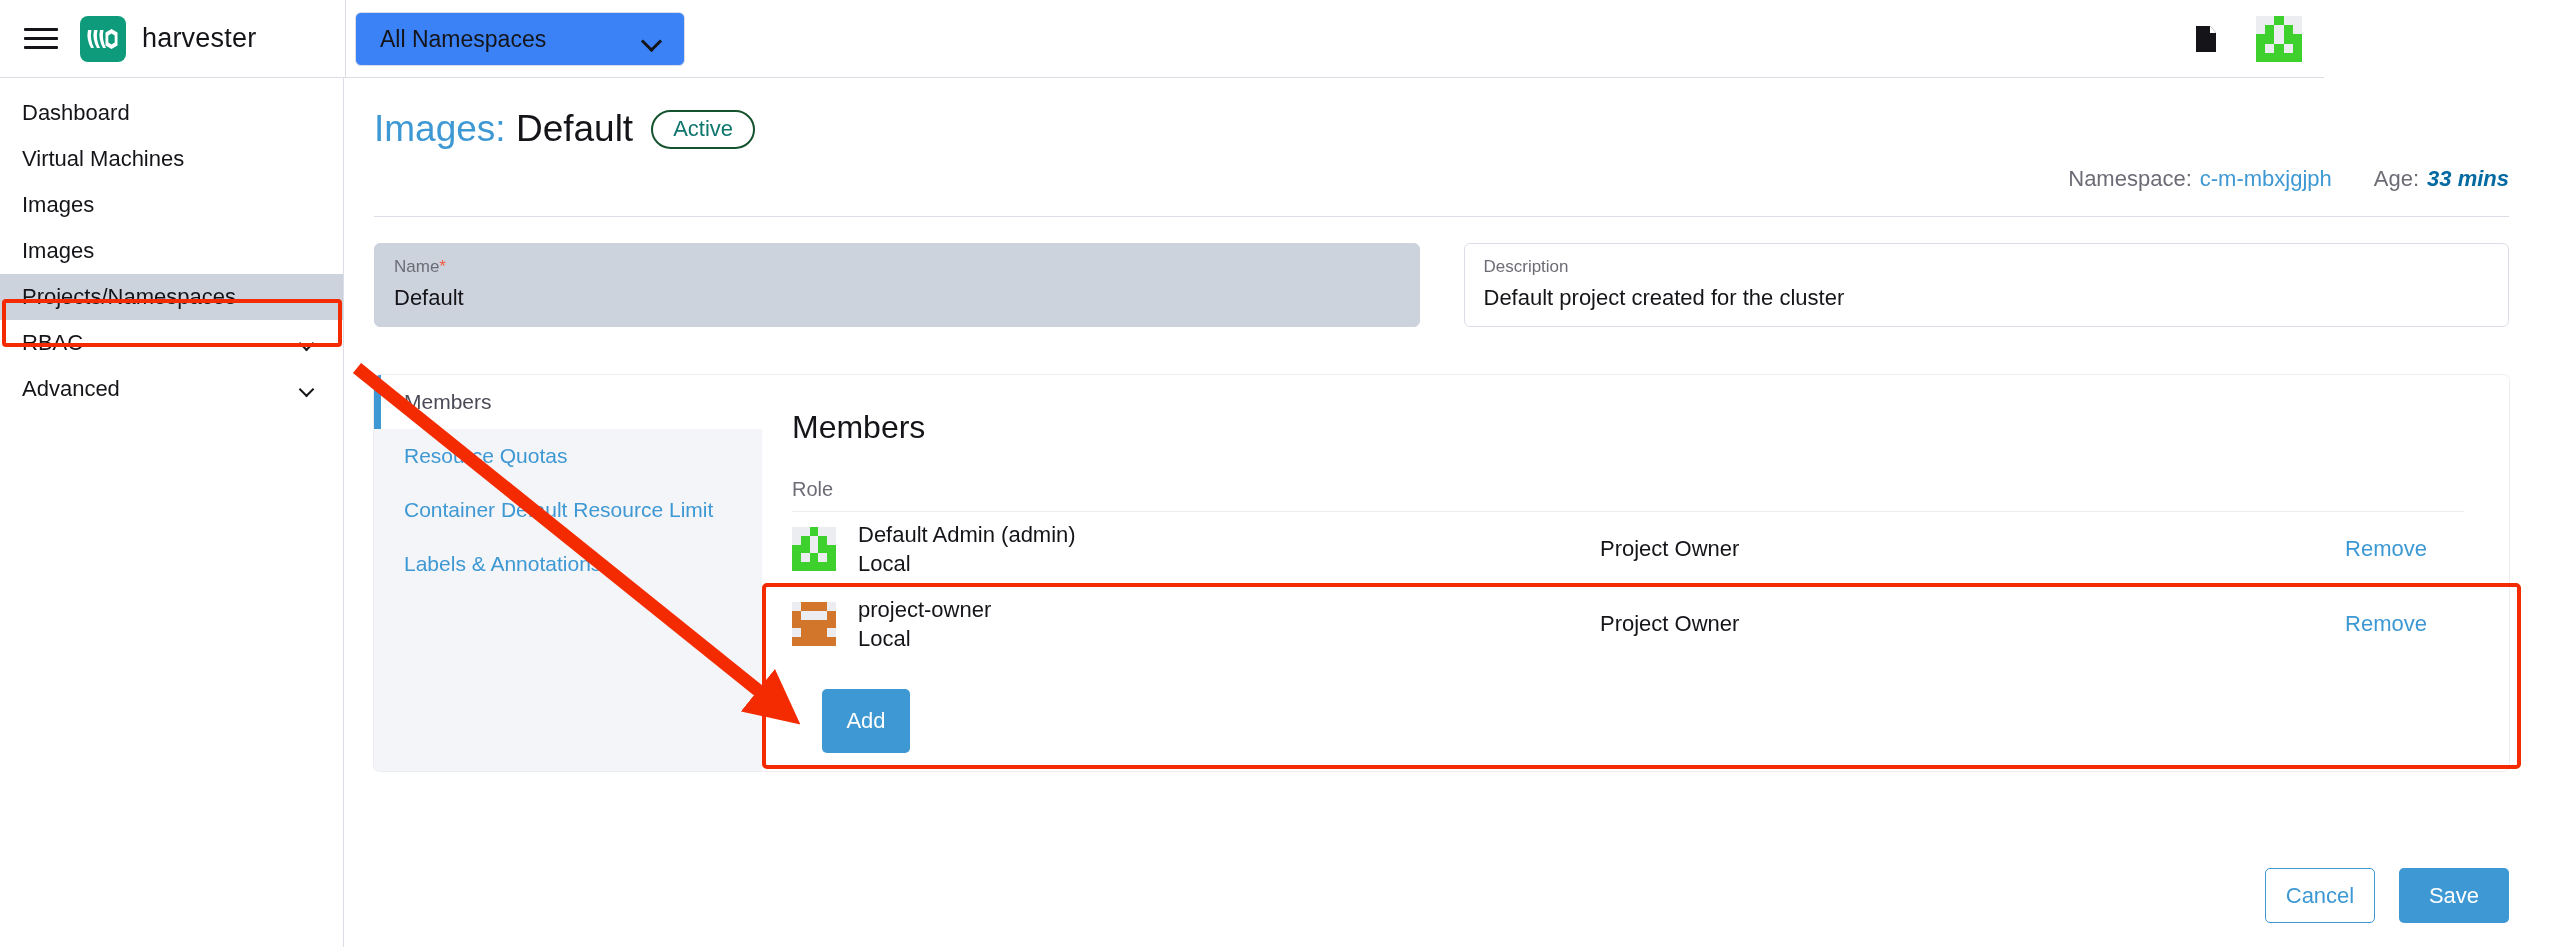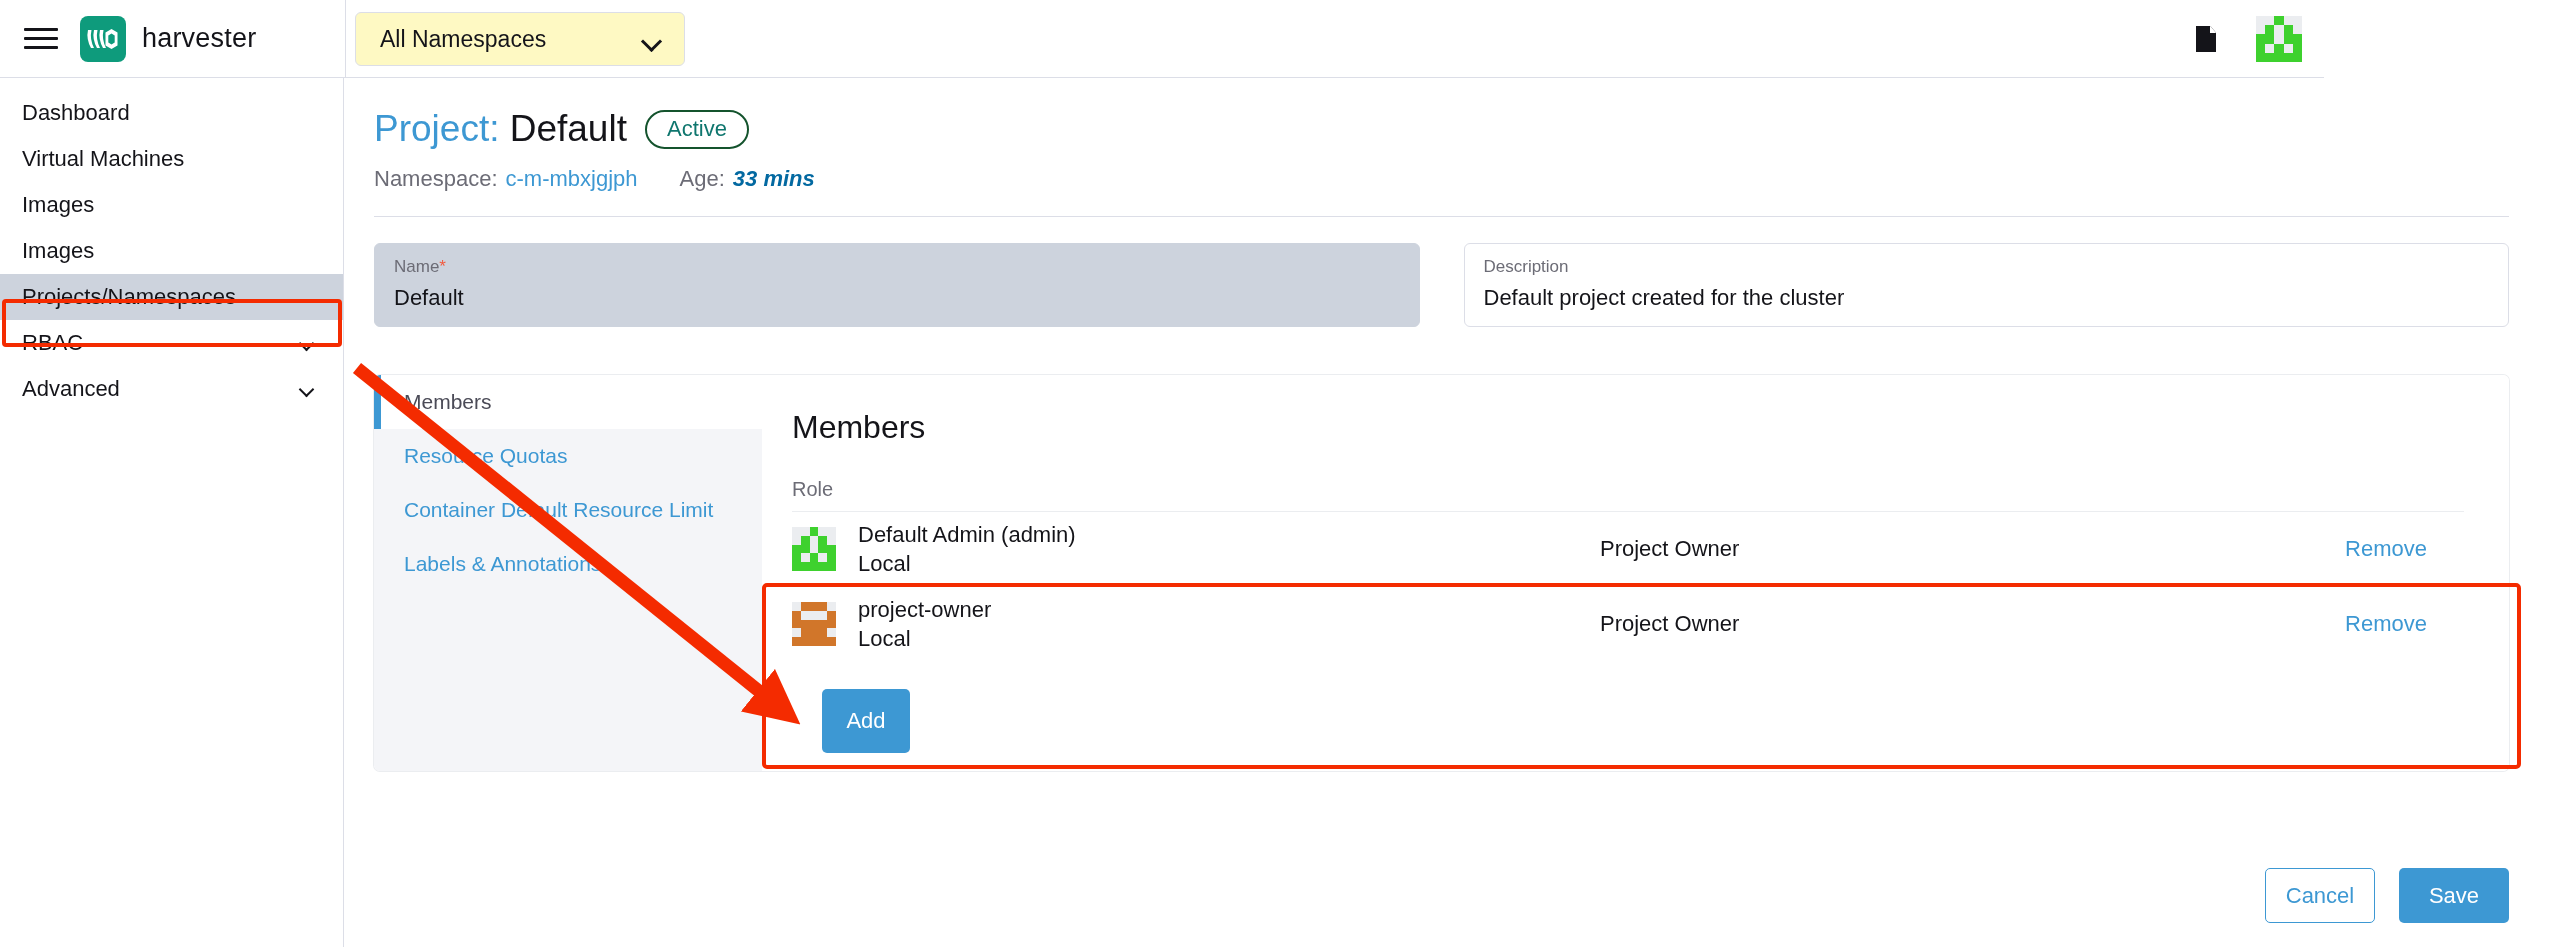--- a/index.html
+++ b/index.html
@@ -40,21 +40,21 @@
     font-size: 27px; color: #141419; font-weight: 400; letter-spacing: .2px;
   }
 
   .header-divider {
     position: absolute; left: 345px; top: 0; width: 1px; height: 78px; background: #dcdee7;
   }
 
   .ns-select {
     position: absolute; left: 355px; top: 12px;
     width: 330px; height: 54px;
-    border: 1px solid #dcdee7; border-radius: 6px; background: #fef9c3;
+    border: 1px solid #dcdee7; border-radius: 6px; background: #3b82f6;
     display: flex; align-items: center; justify-content: space-between;
     padding: 0 22px 0 24px; cursor: pointer;
   }
   .ns-select .lbl { font-size: 23px; color: #141419; }
   .chev-dn {
     width: 19px; height: 11px; position: relative;
   }
   .chev-dn::before{
     content:""; position:absolute; left:1px; top:0;
     width:12px;height:12px;border-right:3px solid #141419;border-bottom:3px solid #141419;
@@ -121,21 +121,21 @@
   .title {
     font-size: 37px; font-weight: 400; color: #141419;
   }
   .title .proj { color: #3d98d3; }
   .badge-active {
     border: 2px solid #14532d; color: #0f766e;
     border-radius: 24px; padding: 6px 20px 7px; font-size: 22px; line-height: 1;
   }
   .subtitle {
     margin-top: 16px; font-size: 22px; color: #6c6c76;
-    display: flex; gap: 42px;
+    display: flex; gap: 42px; justify-content: flex-end;
   }
   .subtitle a { color: #3d98d3; text-decoration: none; }
   .subtitle b { color: #0369a1; font-weight: 600; font-style: italic; }
   .subtitle .seg { display:flex; gap:8px; }
 
   .hr { margin-top: 24px; height: 1px; background: #dcdee7; width: 2135px; }
 
   .fields {
     margin-top: 26px; display: flex; gap: 44px;
   }
@@ -319,21 +319,21 @@
     <div class="nav-item">
       <span>Advanced</span>
       <span class="caret"></span>
     </div>
   </div>
 
   <div class="main">
 
     <div class="title-row">
       <div class="title">
-        <span class="proj">Project:</span>
+        <span class="proj">Images:</span>
         <span>Default</span>
       </div>
       <div class="badge-active">Active</div>
     </div>
 
     <div class="subtitle">
       <span class="seg">
         <span>Namespace:</span>
         <a href="#">c-m-mbxjgjph</a>
       </span>

